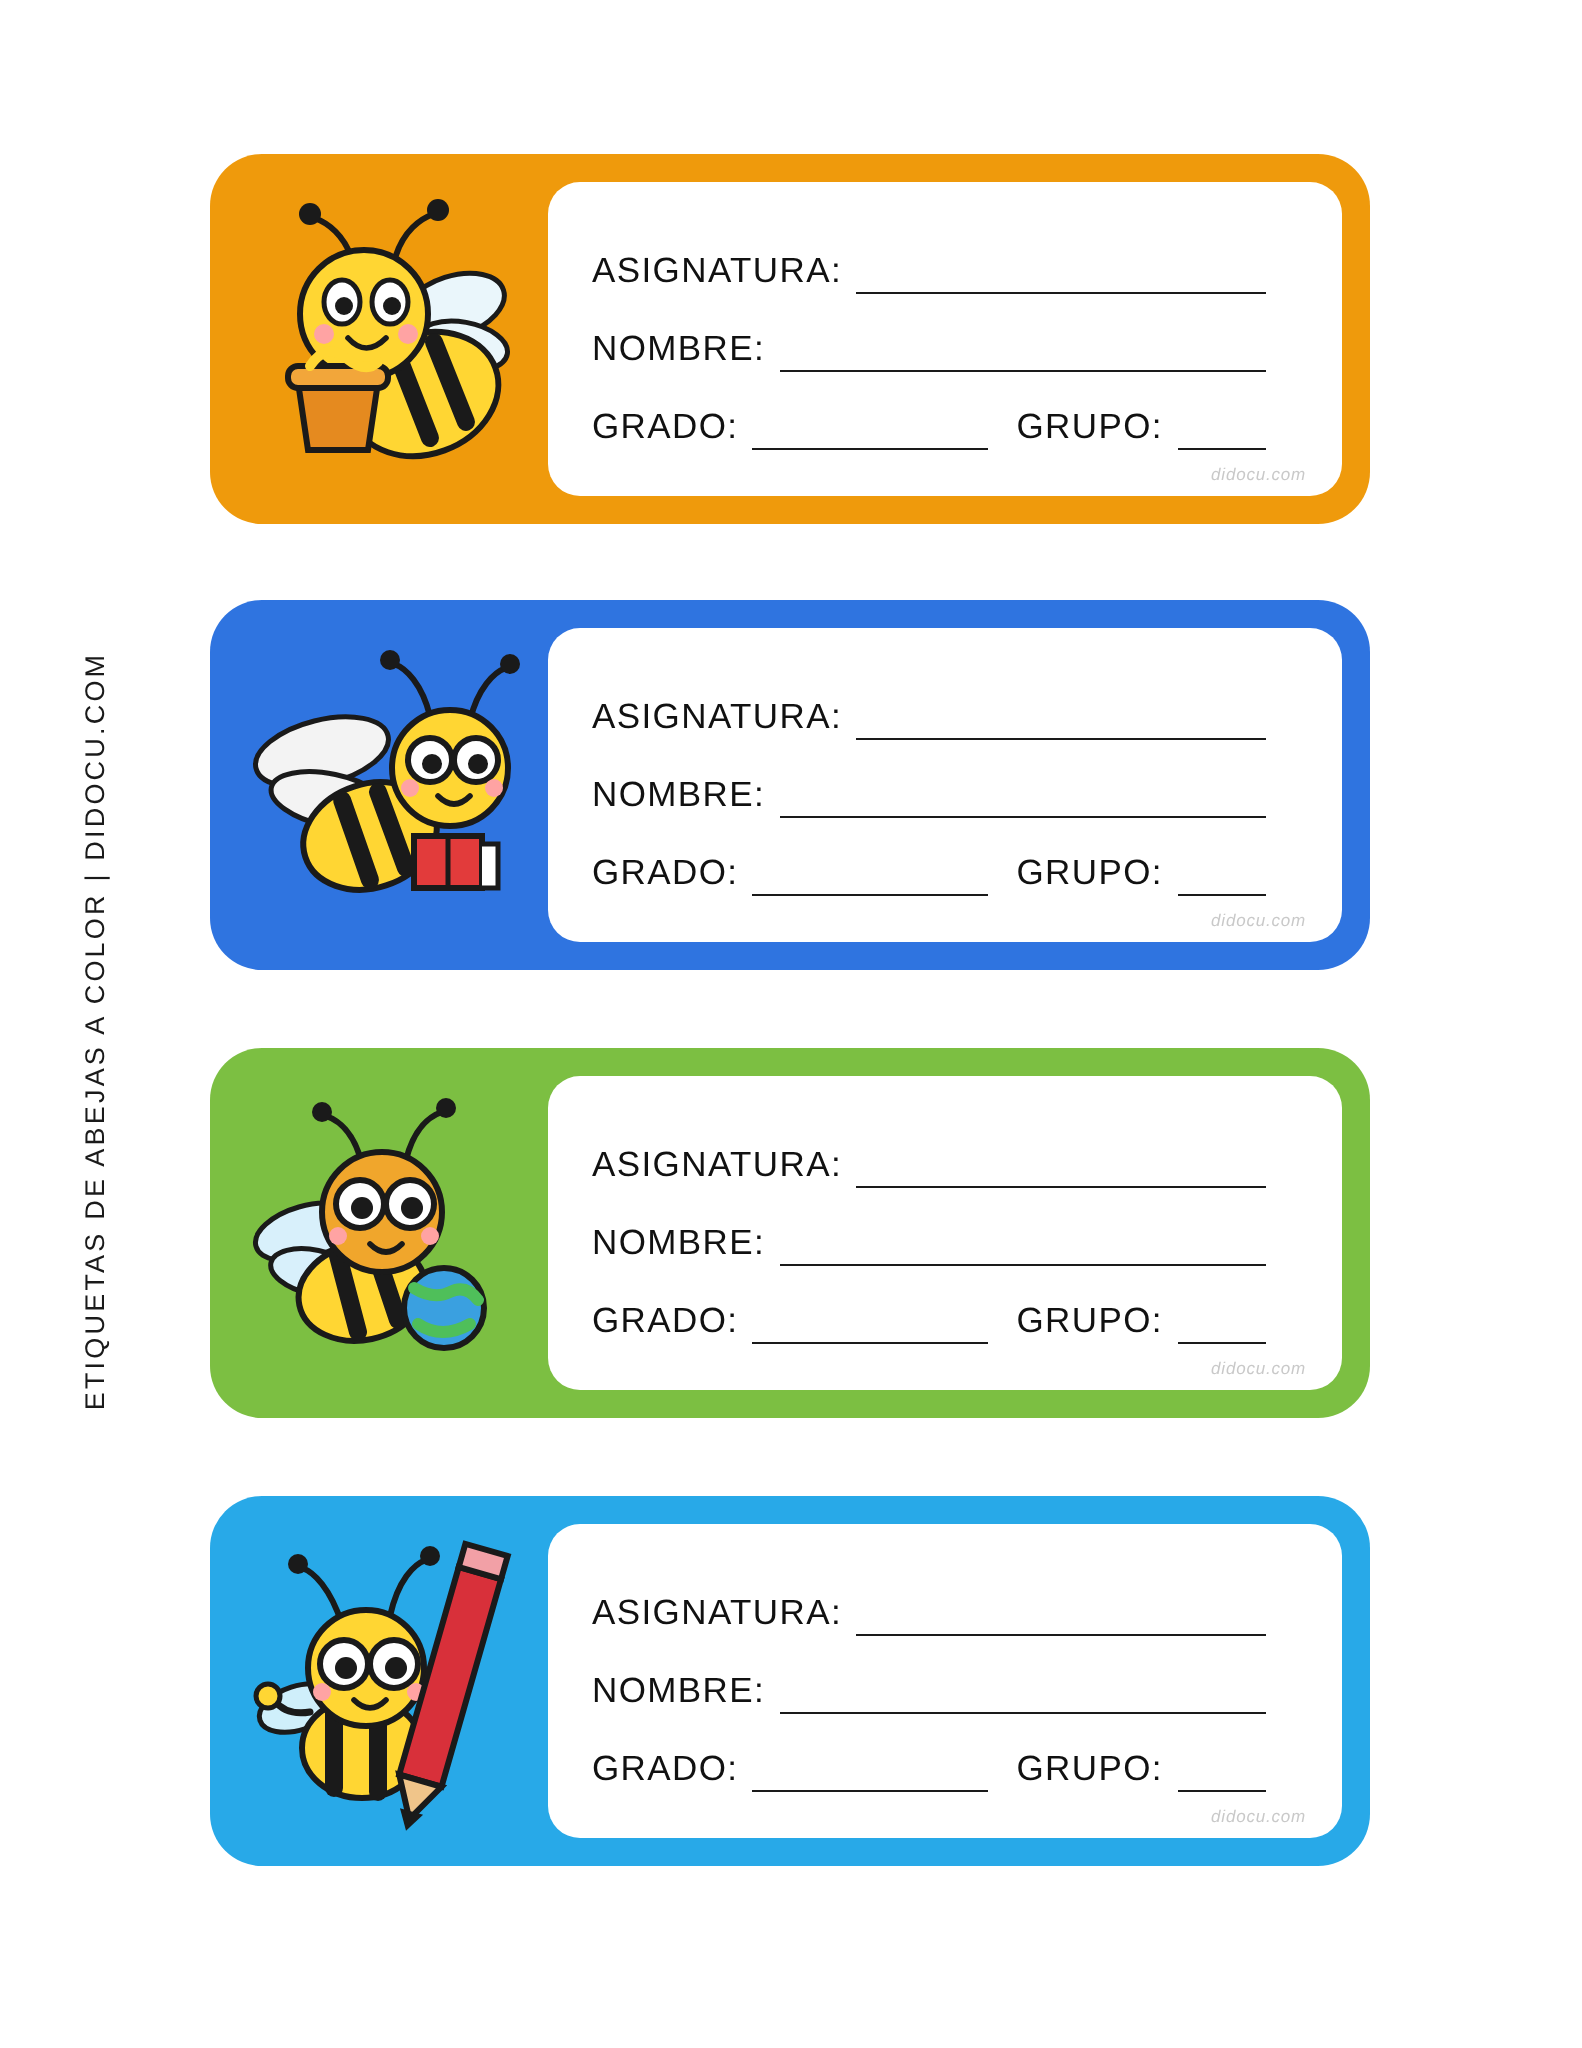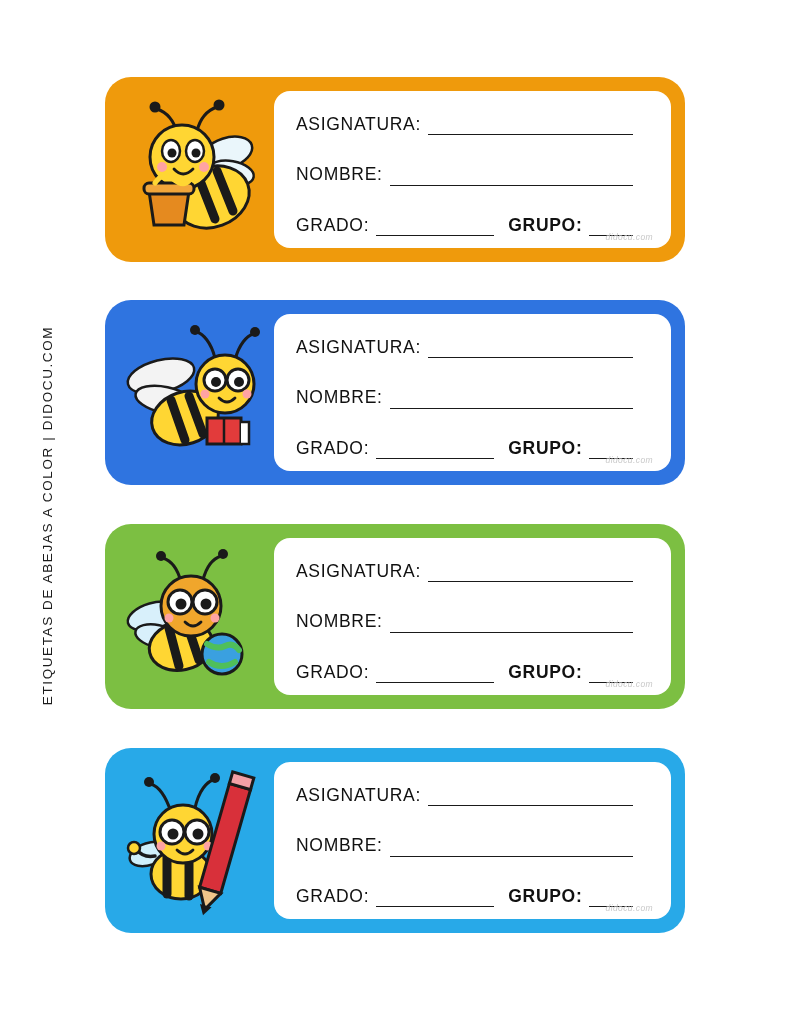--- a/index.html
+++ b/index.html
@@ -62,21 +62,21 @@
   }
 
   .fields-zone {
     flex: 1 1 auto;
     background: #ffffff;
     border-radius: 16px;
     position: relative;
     padding: 18px 38px 12px 22px;
     display: flex;
     flex-direction: column;
-    justify-content: space-between;
+    justify-content: center;
     gap: 13px;
   }
 
   .field-row {
     display: flex;
     align-items: flex-end;
     font-size: 17.5px;
     color: #111111;
     letter-spacing: 0.7px;
     height: 26px;
@@ -86,21 +86,21 @@
     line-height: 1;
     padding-bottom: 2px;
   }
   .field-rule {
     flex: 1 1 auto;
     border-bottom: 1.6px solid #1a1a1a;
     margin-left: 7px;
     height: 17px;
   }
   .field-rule.short { flex: 0 0 118px; }
-  .field-label.second { margin-left: 14px; font-weight: bold; }
+  .field-label.second { margin-left: 14px; }
 
   .watermark {
     position: absolute;
     right: 18px;
     bottom: 6px;
     font-size: 8.5px;
     color: #c9c9c9;
     letter-spacing: 0.4px;
     font-style: italic;
   }

